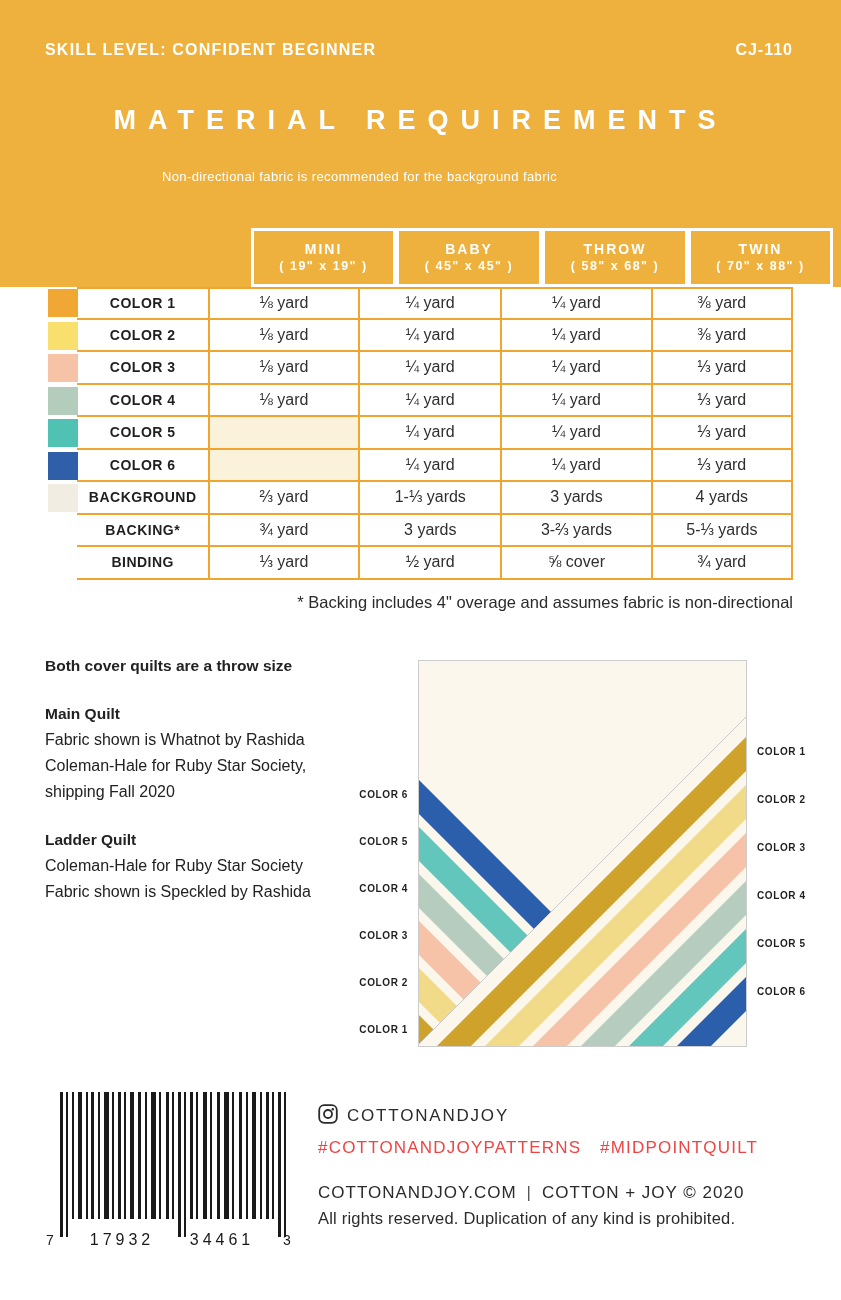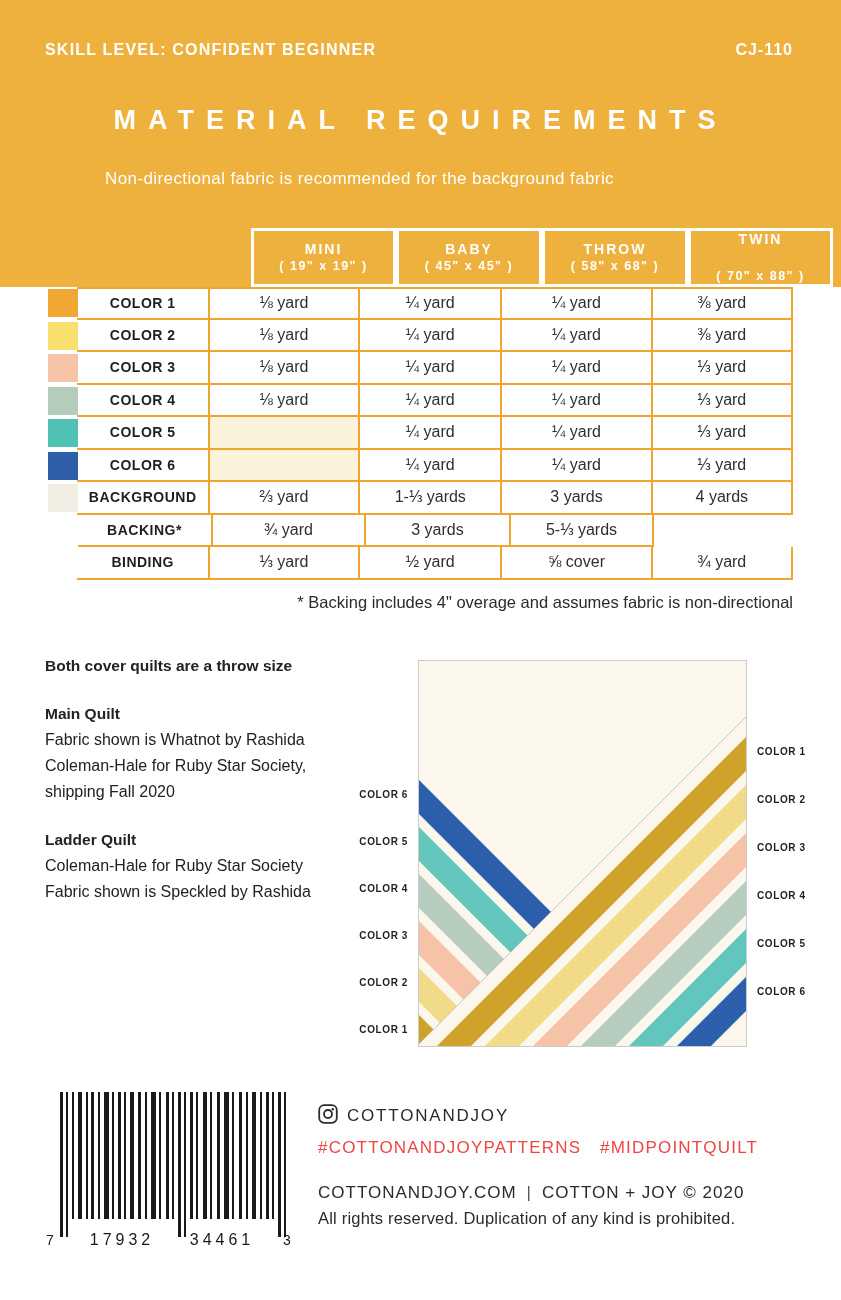--- a/index.html
+++ b/index.html
@@ -9,30 +9,30 @@
     overflow:hidden;
   }
   .abs{position:absolute;}
 
   
   .banner{left:0;top:0;width:841px;height:287px;background:#EFB13D;}
   .skill{left:45px;top:41px;font-size:16px;font-weight:700;letter-spacing:1.2px;color:#fff;}
   .code{top:41px;right:48px;font-size:16px;font-weight:700;letter-spacing:1px;color:#fff;}
   .title{left:0;top:105px;width:841px;text-align:center;font-size:27px;font-weight:700;
          letter-spacing:12px;color:#fff;}
-  .subtitle{left:0;top:169px;width:719px;text-align:center;font-size:17px;font-weight:400;
+  .subtitle{left:0;top:169px;width:719px;text-align:center;font-size:13px;font-weight:400;
          letter-spacing:.4px;color:#fff;}
 
   
   .thead{left:211px;top:228px;display:flex;padding-left:40px;}
   .hcell{width:140px;height:53px;background:#EFB13D;border:3px solid #fff;
          display:flex;flex-direction:column;justify-content:center;align-items:center;}
   .hcell:nth-child(1){width:139px;}
   .hcell:nth-child(3){width:140px;}
-  .hcell:nth-child(4){width:139px;justify-content:space-between;}
+  .hcell:nth-child(4){width:139px;}
   .hname{font-size:14px;font-weight:700;letter-spacing:2px;color:#fff;line-height:17px;}
   .hsize{font-size:12.5px;font-weight:700;letter-spacing:1.5px;color:#fff;line-height:16px;}
 
   .tbody{left:48px;top:287px;width:745px;}
   .trow{display:flex;height:32.5px;box-sizing:border-box;}
   .swatch-cell{width:30px;position:relative;}
   .swatch{position:absolute;left:0;top:2px;width:30px;height:28px;}
   .cell{box-sizing:border-box;display:flex;align-items:center;justify-content:center;
         border-bottom:2px solid #F0A62E;}
   .trow:first-child .cell{border-top:2px solid #F0A62E;}
@@ -162,20 +162,21 @@
       <div class="cell val-cell w1">⅔ yard</div>
       <div class="cell val-cell w2">1-⅓ yards</div>
       <div class="cell val-cell w1">3 yards</div>
       <div class="cell val-cell w2">4 yards</div>
     </div>
     <div class="trow">
       <div class="swatch-cell"></div>
       <div class="cell label-cell">BACKING*</div>
       <div class="cell val-cell w1">¾ yard</div>
       <div class="cell val-cell w2">3 yards</div>
+      <div class="cell val-cell w1">3-⅔ yards</div>
       <div class="cell val-cell w2">5-⅓ yards</div>
     </div>
     <div class="trow">
       <div class="swatch-cell"></div>
       <div class="cell label-cell">BINDING</div>
       <div class="cell val-cell w1">⅓ yard</div>
       <div class="cell val-cell w2">½ yard</div>
       <div class="cell val-cell w1">⅝ cover</div>
       <div class="cell val-cell w2">¾ yard</div>
     </div>

